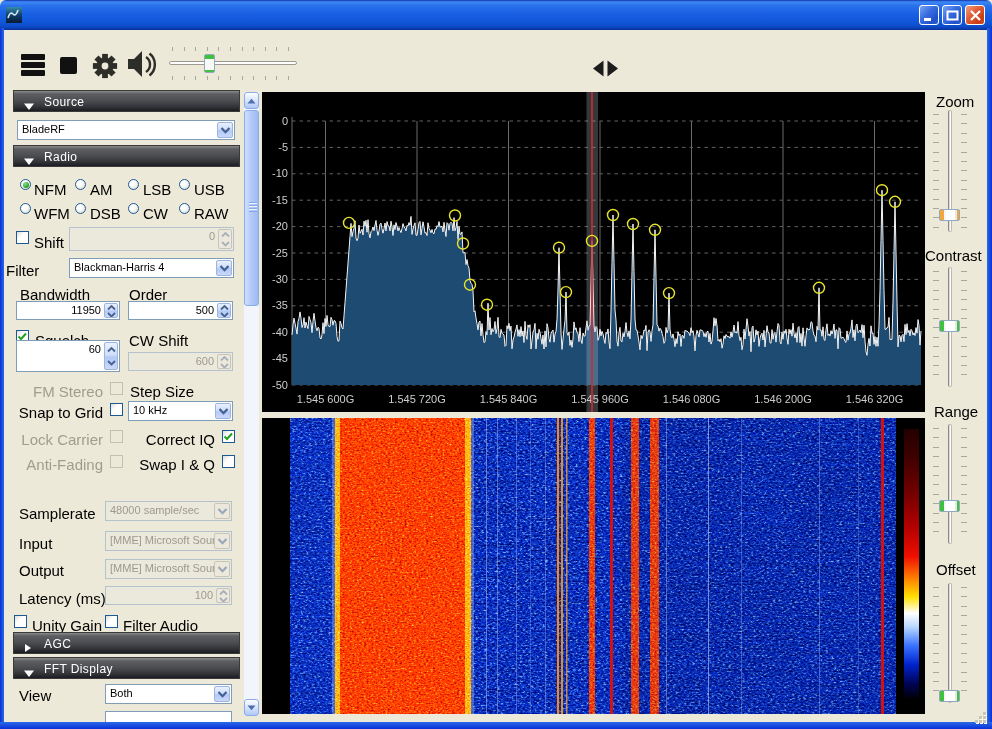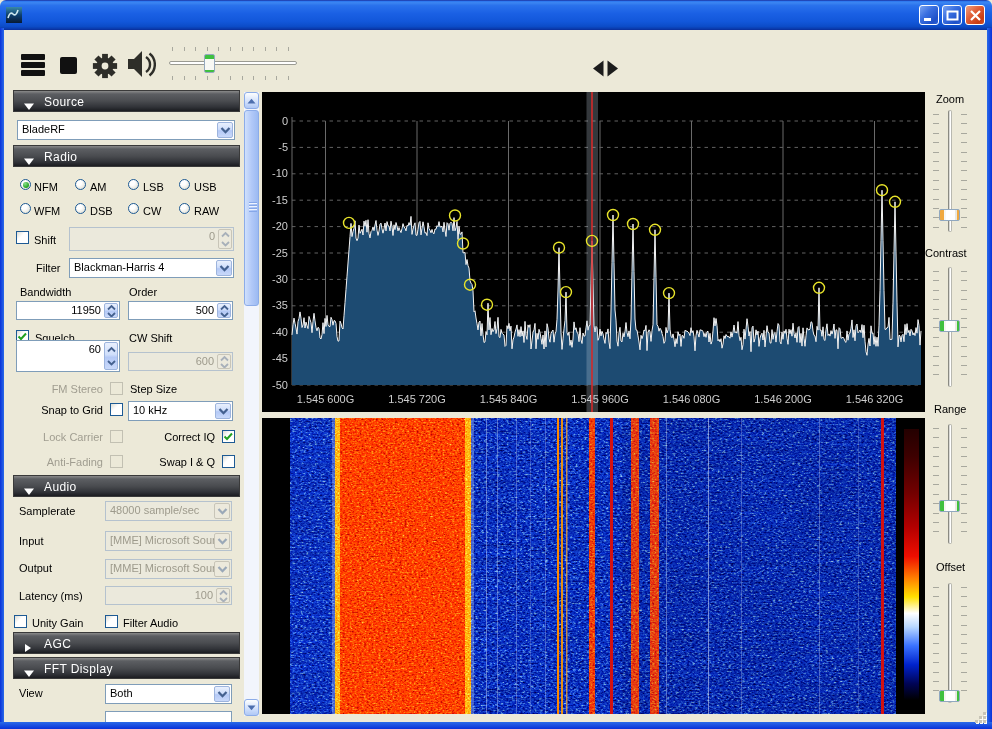--- a/index.html
+++ b/index.html
@@ -21,21 +21,21 @@
 .hthumb{position:absolute;width:11px;height:19px;border:1px solid #95a8be;border-radius:2px;
  background:linear-gradient(180deg,#3fc03f 0 4px,#f8f8f4 4px 15px,#3fc03f 15px)}
 .ticksh{position:absolute;width:128px;height:4px;
  background:repeating-linear-gradient(90deg,#a8a89e 0 1px,transparent 1px 11.6px)}
 #freq{position:absolute;left:306px;top:49px;font-size:33px;line-height:1;color:#1b1b1b;letter-spacing:2.4px}
 #freq .dim{color:#b9b6ab}
 .hdr{position:absolute;height:22px;background:linear-gradient(180deg,#8a8a8a 0,#5c5e62 15%,#4a4c50 50%,#313338 80%,#1b1c20 100%);
  border:1px solid #3a3a3a;color:#fff}
 .harr{position:absolute;left:9px;top:6px}
 .htxt{position:absolute;left:30px;top:4px;font-size:12px;letter-spacing:0.4px}
-.lbl{position:absolute;font-size:11px;color:#000;white-space:pre}
+.lbl{position:absolute;font-size:15px;color:#000;white-space:pre}
 .lbl.dis{color:#a09d90}
 .rad{position:absolute;width:11px;height:11px;border:1px solid #1d5a94;border-radius:50%;
  background:radial-gradient(circle at 35% 30%,#fff 30%,#e8e8e0 70%,#c8c8c0)}
 .rdot{position:absolute;left:1.5px;top:1.5px;width:6px;height:6px;border-radius:50%;
  background:radial-gradient(circle at 35% 30%,#8ae08a,#21a121 70%)}
 .chk{position:absolute;width:13px;height:13px;border:1px solid #1d5a94;background:#fff;
  background:linear-gradient(135deg,#dcdcd4 0%,#fff 40%)}
 .chk.dis{border-color:#c2c0b2;background:#ece9d8}
 .chk svg{position:absolute;left:0;top:0}
 .combo{position:absolute;background:#fff;border:1px solid #7f9db9}
@@ -181,21 +181,21 @@
           <span class="stxt">0</span>
           <div class="sbtn dis">
             <svg width="9" height="8">
               <path d="M1 5.5 L4.5 2 L8 5.5" fill="none" stroke="#a8b0ba" stroke-width="1.8"></path>
             </svg>
             <svg width="9" height="8">
               <path d="M1 2 L4.5 5.5 L8 2" fill="none" stroke="#a8b0ba" stroke-width="1.8"></path>
             </svg>
           </div>
         </div>
-        <div class="lbl" style="left:36px;top:262px;">Filter</div>
+        <div class="lbl" style="left:6px;top:262px;">Filter</div>
         <div class="combo" style="left:69px;top:258px;width:165px;height:20px">
           <span class="ctxt">Blackman-Harris 4</span>
           <div class="cbtn">
             <svg width="11" height="9">
               <path d="M1.5 2 L5.5 6.2 L9.5 2" fill="none" stroke="#44618f" stroke-width="2.3"></path>
             </svg>
           </div>
         </div>
         <div class="lbl" style="left:20px;top:286px;">Bandwidth</div>
         <div class="lbl" style="left:129px;top:286px;">Order</div>
@@ -268,26 +268,20 @@
         <div class="lbl" style="left:112px;top:431px;width:103px;text-align:right;">Correct IQ</div>
         <div class="chk" style="left:222px;top:430px">
           <svg width="11" height="11">
             <path d="M1.5 5.5 L4 8 L9 2.5" fill="none" stroke="#21a121" stroke-width="2"></path>
           </svg>
         </div>
         <div class="lbl dis" style="left:0px;top:456px;width:103px;text-align:right;">Anti-Fading</div>
         <div class="chk dis" style="left:110px;top:455px"></div>
         <div class="lbl" style="left:112px;top:456px;width:103px;text-align:right;">Swap I &amp; Q</div>
         <div class="chk" style="left:222px;top:455px"></div>
-        <div class="hdr" style="left:13px;top:475px;width:227px">
-          <span class="harr"><svg width="12" height="9">
-              <path d="M1 1.5 L11 1.5 L6 8 z" fill="#fff"></path>
-            </svg></span>
-          <span class="htxt">Audio</span>
-        </div>
         <div class="lbl" style="left:19px;top:505px;">Samplerate</div>
         <div class="combo dis" style="left:105px;top:501px;width:127px;height:20px">
           <span class="ctxt">48000 sample/sec</span>
           <div class="cbtn dis">
             <svg width="11" height="9">
               <path d="M1.5 2 L5.5 6.2 L9.5 2" fill="none" stroke="#9aa8b8" stroke-width="2.3"></path>
             </svg>
           </div>
         </div>
         <div class="lbl" style="left:19px;top:535px;">Input</div>

